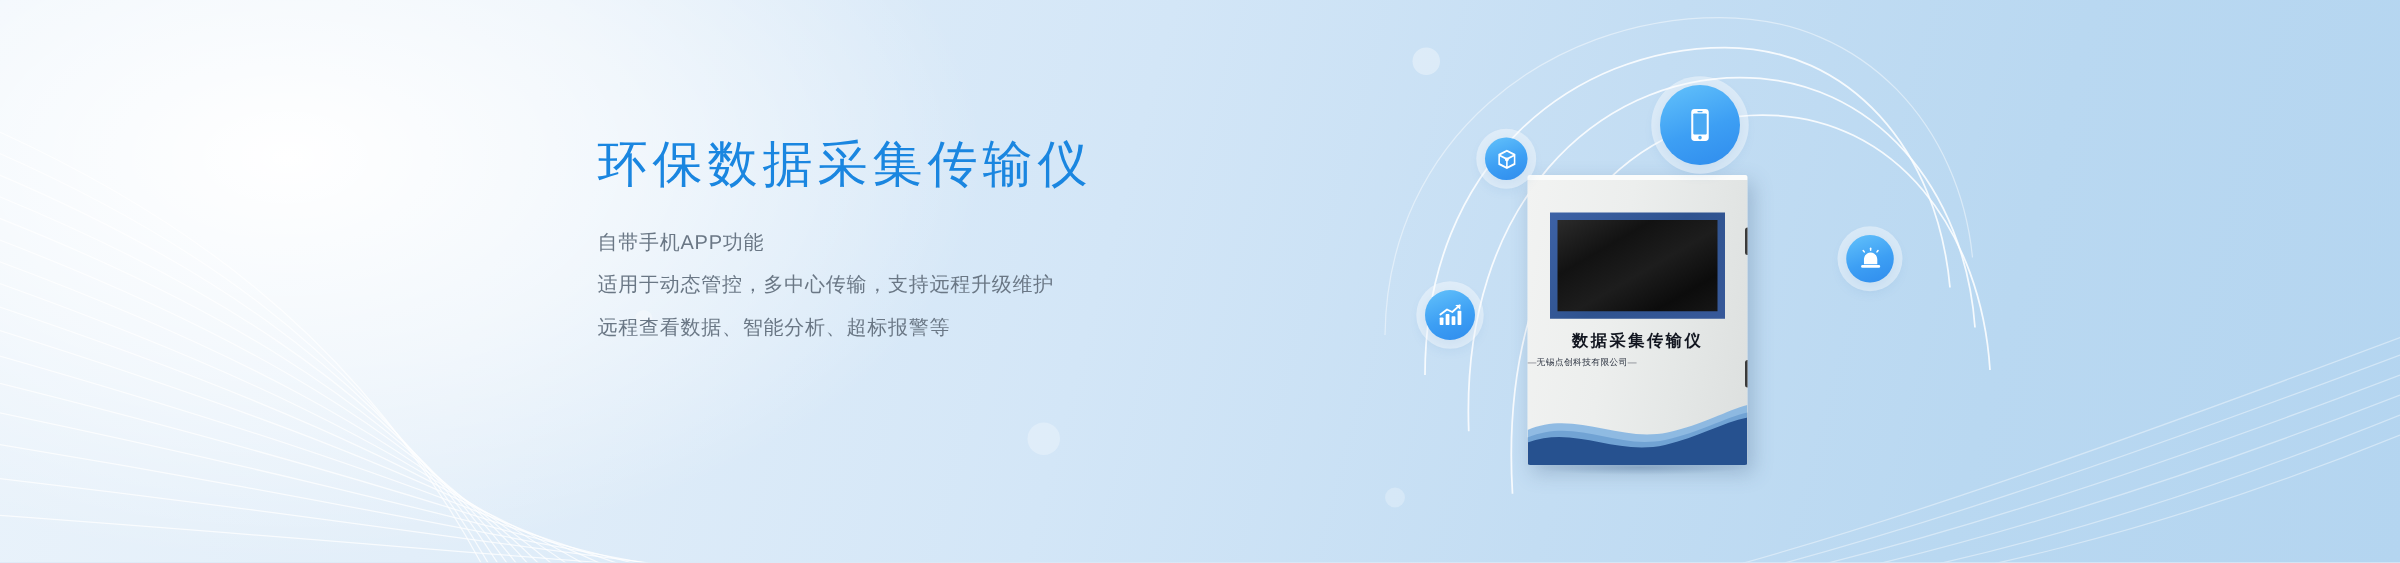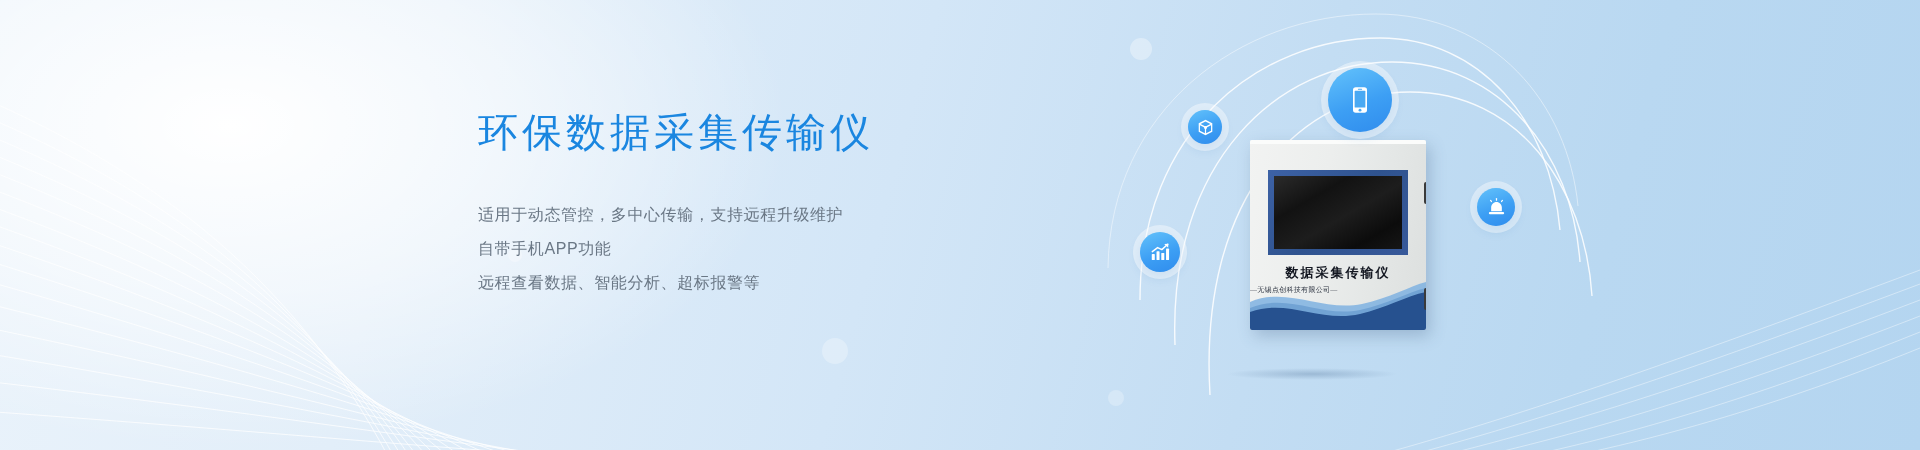--- a/index.html
+++ b/index.html
@@ -16,39 +16,39 @@
   }
   
   .waves{position:absolute;left:-40px;bottom:-10px;width:820px;height:420px;pointer-events:none;}
   .waves-r{position:absolute;right:0;bottom:-20px;width:560px;height:260px;pointer-events:none;opacity:.75;}
   
   .bokeh{position:absolute;border-radius:50%;background:rgba(255,255,255,0.35);pointer-events:none;}
   
   .textblock{position:absolute;left:478px;top:110px;}
   .headline{
     font-size:40px;letter-spacing:4px;color:#1a86e0;font-weight:400;
-    margin:0 0 44px 0;line-height:1.1;white-space:nowrap;
+    margin:0 0 24px 0;line-height:1.1;white-space:nowrap;
   }
   .sub{font-size:16px;color:#6a7785;line-height:34px;letter-spacing:.6px;white-space:nowrap;}
   
   .orbits{position:absolute;left:1080px;top:0px;width:520px;height:450px;pointer-events:none;}
   
   .icon-bubble{
     position:absolute;border-radius:50%;
     background:linear-gradient(160deg,#63c2fb 0%,#3d9ff4 55%,#2f8ced 100%);
     box-shadow:0 0 0 7px rgba(255,255,255,0.42), 0 4px 12px rgba(40,110,180,0.22);
     display:flex;align-items:center;justify-content:center;
   }
   .icon-bubble svg{display:block;}
   
   .device{
-    position:absolute;left:1222px;top:140px;width:176px;height:190px;
+    position:absolute;left:1222px;top:140px;width:176px;height:232px;
     background:linear-gradient(100deg,#f2f3f2 0%,#eceeed 40%,#e4e7e6 70%,#dcdfde 100%);
     box-shadow:4px 6px 16px rgba(60,90,125,0.28);
-    border-radius:2px;overflow:hidden;margin-left:28px;
+    border-radius:2px;overflow:hidden;
   }
   .device-top-edge{position:absolute;left:0;top:0;width:100%;height:4px;background:#fbfcfb;}
   .dev-bezel{
     position:absolute;left:18px;top:30px;width:140px;height:85px;
     background:linear-gradient(135deg,#3d62a6 0%,#2f538f 50%,#37599a 100%);
     padding:6px;box-sizing:border-box;
   }
   .dev-screen{
     width:100%;height:100%;
     background:linear-gradient(150deg,#2b2b2b 0%,#121212 30%,#1d1d1d 55%,#0c0c0c 80%,#161616 100%);
@@ -110,22 +110,22 @@
     </g>
   </svg>
 
   <div class="bokeh" style="left:1130px;top:38px;width:22px;height:22px;"></div>
   <div class="bokeh" style="left:822px;top:338px;width:26px;height:26px;background:rgba(255,255,255,0.28);"></div>
   <div class="bokeh" style="left:508px;top:248px;width:14px;height:14px;background:rgba(255,255,255,0.30);"></div>
   <div class="bokeh" style="left:1108px;top:390px;width:16px;height:16px;background:rgba(255,255,255,0.25);"></div>
 
   <div class="textblock">
     <h1 class="headline">环保数据采集传输仪</h1>
+    <div class="sub">自带手机APP功能</div>
     <div class="sub">适用于动态管控，多中心传输，支持远程升级维护</div>
-    <div class="sub">自带手机APP功能</div>
     <div class="sub">远程查看数据、智能分析、超标报警等</div>
   </div>
 
   <svg class="orbits" viewBox="0 0 520 450">
     <g fill="none" stroke="#ffffff" stroke-opacity="0.85" stroke-width="1.4">
       <path d="M60,300 C60,130 180,38 300,38 C400,38 470,120 480,230"></path>
       <path d="M95,345 C88,160 200,62 312,62 C420,62 492,152 500,262"></path>
       <path d="M130,395 C118,195 222,92 330,92 C438,92 505,186 512,296"></path>
     </g>
     <g fill="none" stroke="#ffffff" stroke-opacity="0.45" stroke-width="1">

